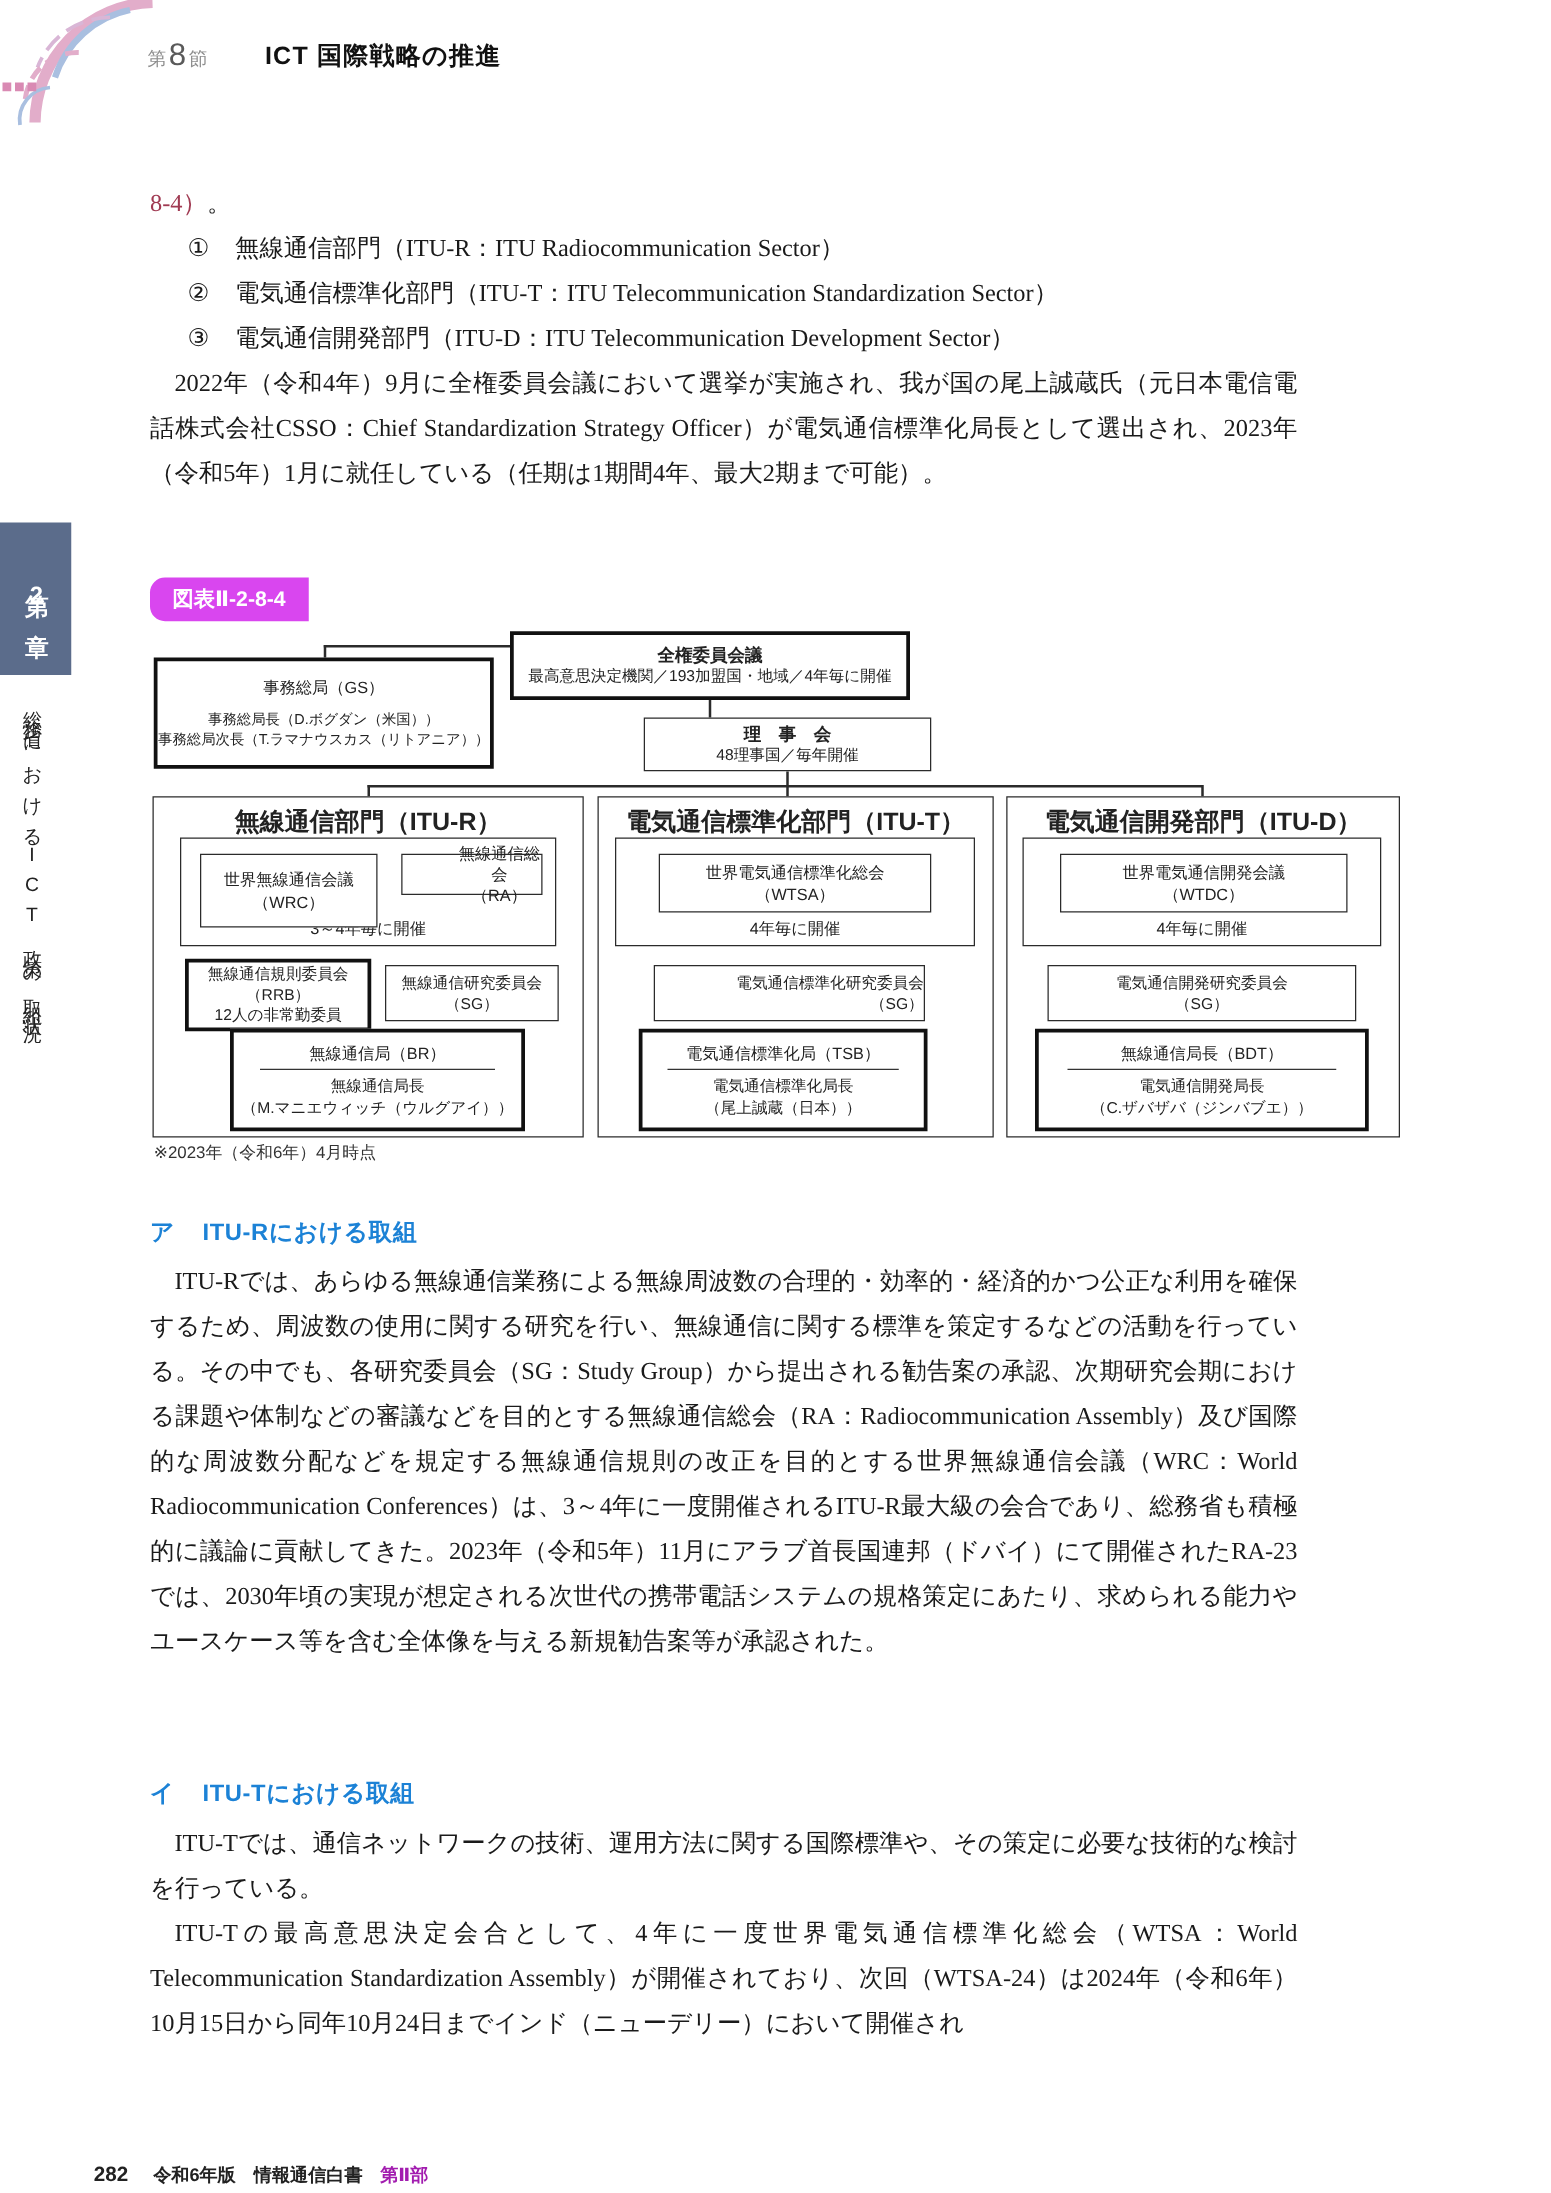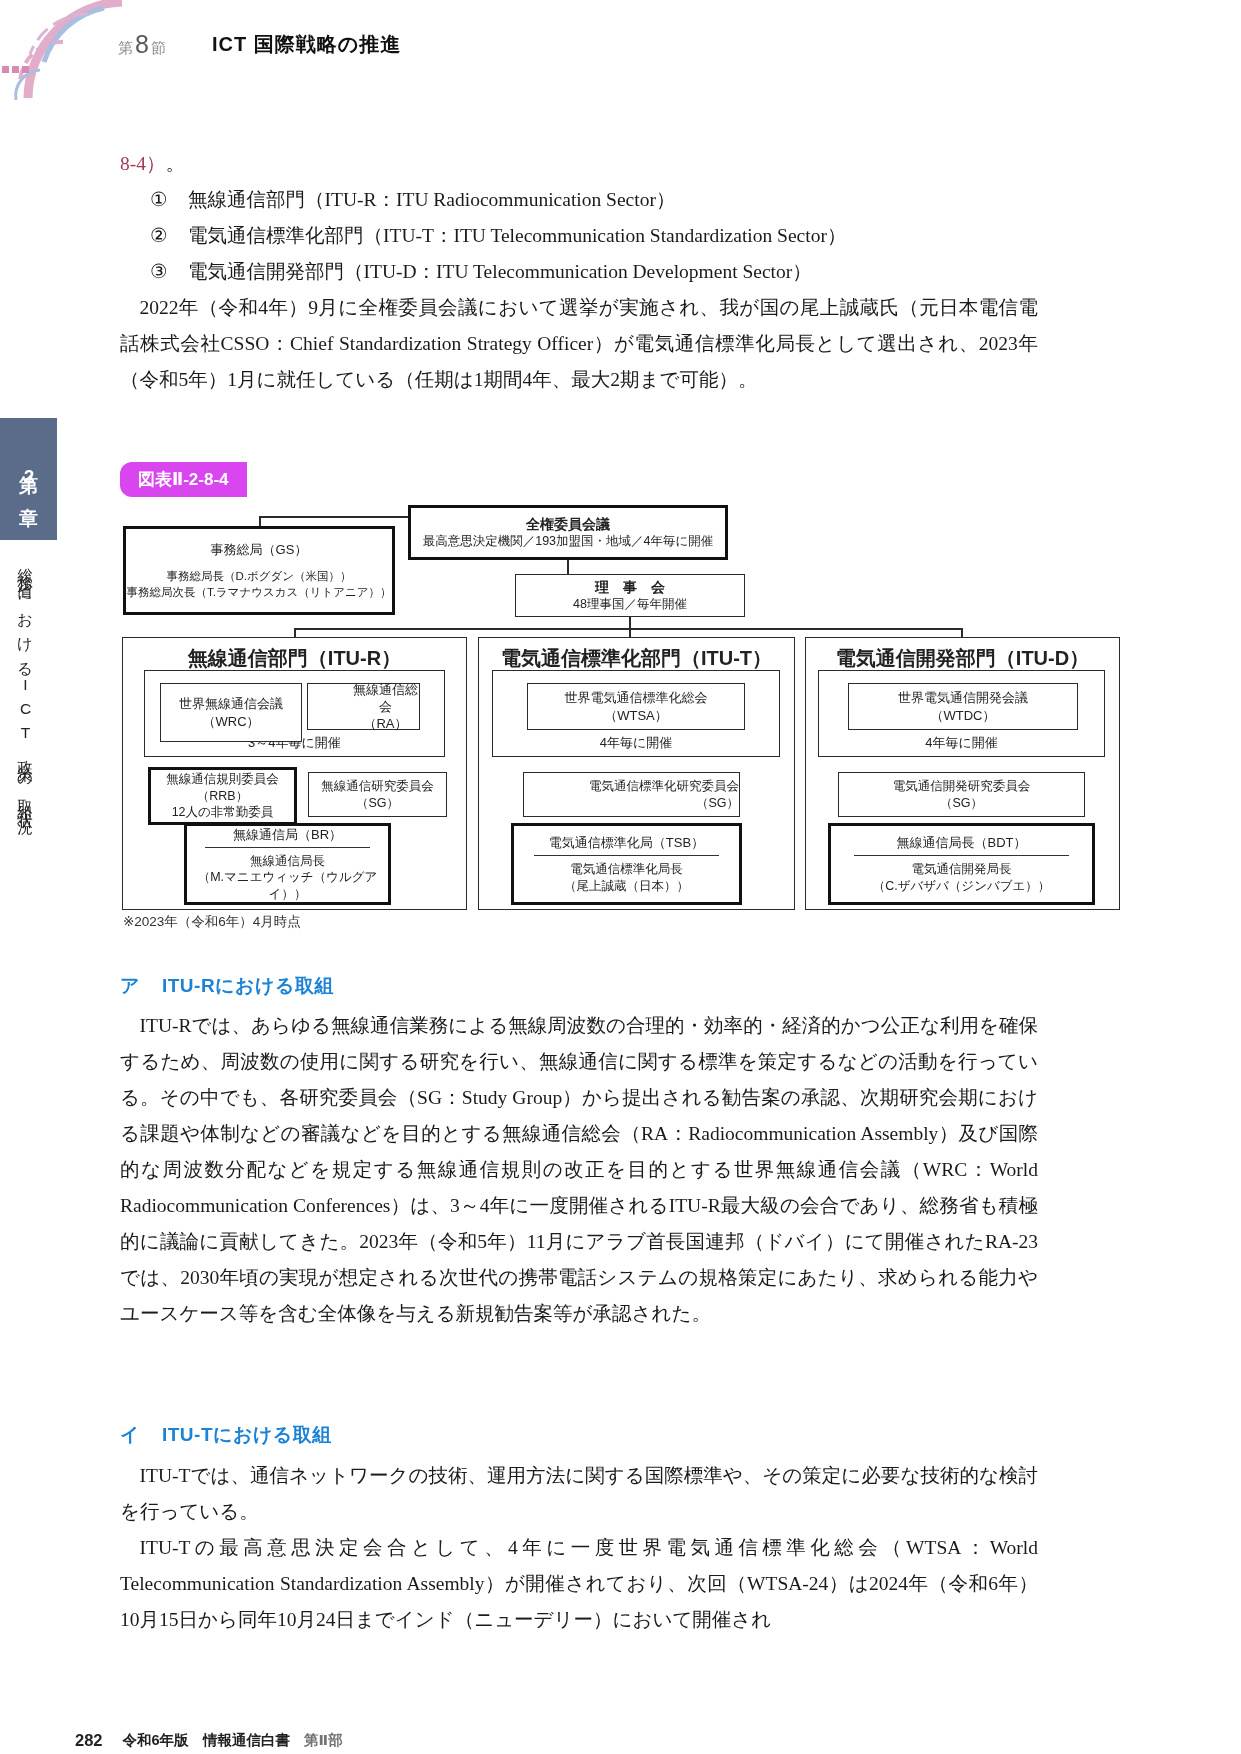--- a/index.html
+++ b/index.html
@@ -54,21 +54,21 @@
   
   .sec-heading{position:absolute;left:120px;display:flex;color:#1c82d6;font-weight:bold;
                font-size:19px;letter-spacing:0.5px;}
   .sec-heading .kana{margin-right:22px;}
   .body-para{position:absolute;left:120px;width:918px;font-size:19.5px;line-height:36px;}
 
   
   .page-footer{position:absolute;left:75px;top:1684px;display:flex;align-items:flex-start;margin-top:47px;}
   .pf-no{font-weight:bold;font-size:16.5px;color:#222;}
   .pf-ed{font-size:14.5px;margin-left:20px;color:#222;font-weight:bold;}
-  .pf-part{font-size:14.5px;margin-left:14px;color:#737373;font-weight:bold;}
+  .pf-part{font-size:14.5px;margin-left:14px;color:#a21caf;font-weight:bold;}
 </style>
 </head>
 <body>
 
 <svg class="abs" style="left:0;top:0;" width="160" height="115" viewBox="0 0 160 115">
   <g fill="none" stroke-linecap="butt">
     <path d="M122,2 A97,97 0 0 0 28,98" stroke="#e2adca" stroke-width="9"></path>
     <path d="M104,8 A80,80 0 0 0 44,62" stroke="#a9bfe0" stroke-width="5"></path>
     <path d="M88,14 A62,62 0 0 0 30,54" stroke="#d9b6d6" stroke-width="3" stroke-dasharray="15 7"></path>
     <path d="M63,42 A42,42 0 0 0 20,82" stroke="#e2adca" stroke-width="4" stroke-dasharray="11 6"></path>
@@ -151,34 +151,34 @@
       <span class="col-title">電気通信開発部門（ITU-D）</span>
     </div>
 
     <div class="cb bottomcap" style="left:24px;top:165px;width:301px;height:87px;">
       <span style="margin-bottom:5px;">3～4年毎に開催</span>
     </div>
     <div class="cb" style="left:40px;top:178px;width:142px;height:59px;">
       <span>世界無線通信会議</span>
       <span>（WRC）</span>
     </div>
-    <div class="cb" style="left:187px;top:178px;width:113px;height:47px;padding-left:44px;">
+    <div class="cb" style="left:201px;top:178px;width:113px;height:33px;padding-left:44px;">
       <span>無線通信総会</span>
       <span>（RA）</span>
     </div>
     <div class="cb thick sm" style="left:28px;top:262px;width:149px;height:58px;">
       <span>無線通信規則委員会</span>
       <span>（RRB）</span>
       <span>12人の非常勤委員</span>
     </div>
     <div class="cb" style="left:188px;top:267px;width:139px;height:45px;">
       <span class="sm">無線通信研究委員会</span>
       <span class="sm">（SG）</span>
     </div>
-    <div class="cb thick" style="left:64px;top:318px;width:207px;height:82px;">
+    <div class="cb thick" style="left:64px;top:318px;width:236px;height:82px;">
       <span>無線通信局（BR）</span>
       <div class="divider"></div>
       <span class="sm">無線通信局長</span>
       <span class="sm">（M.マニエウィッチ（ウルグアイ））</span>
     </div>
 
     <div class="cb bottomcap" style="left:372px;top:165px;width:288px;height:87px;">
       <span style="margin-bottom:5px;">4年毎に開催</span>
     </div>
     <div class="cb" style="left:407px;top:178px;width:218px;height:47px;">

